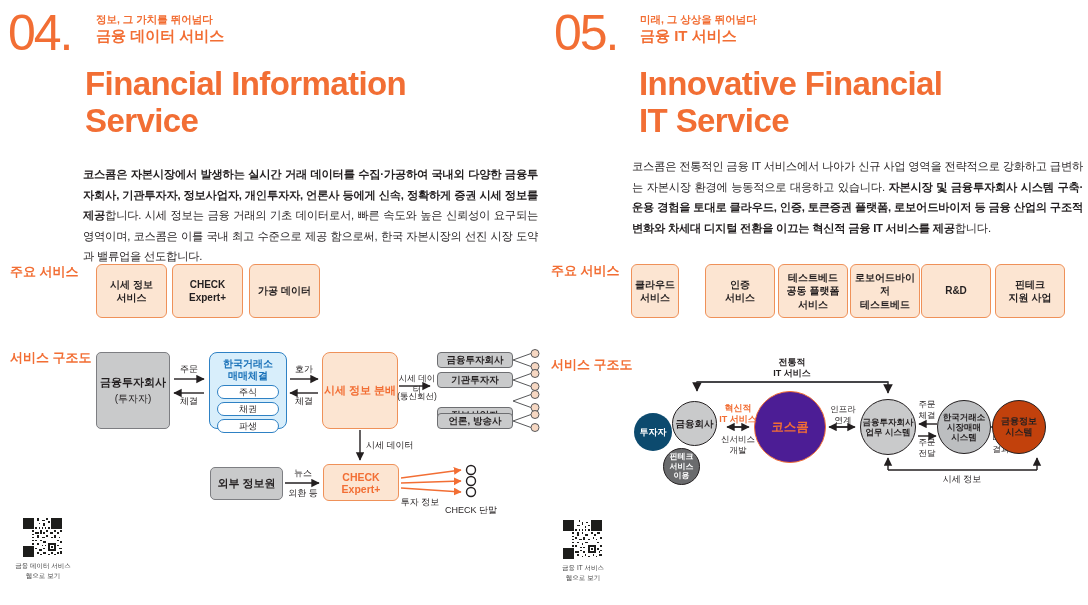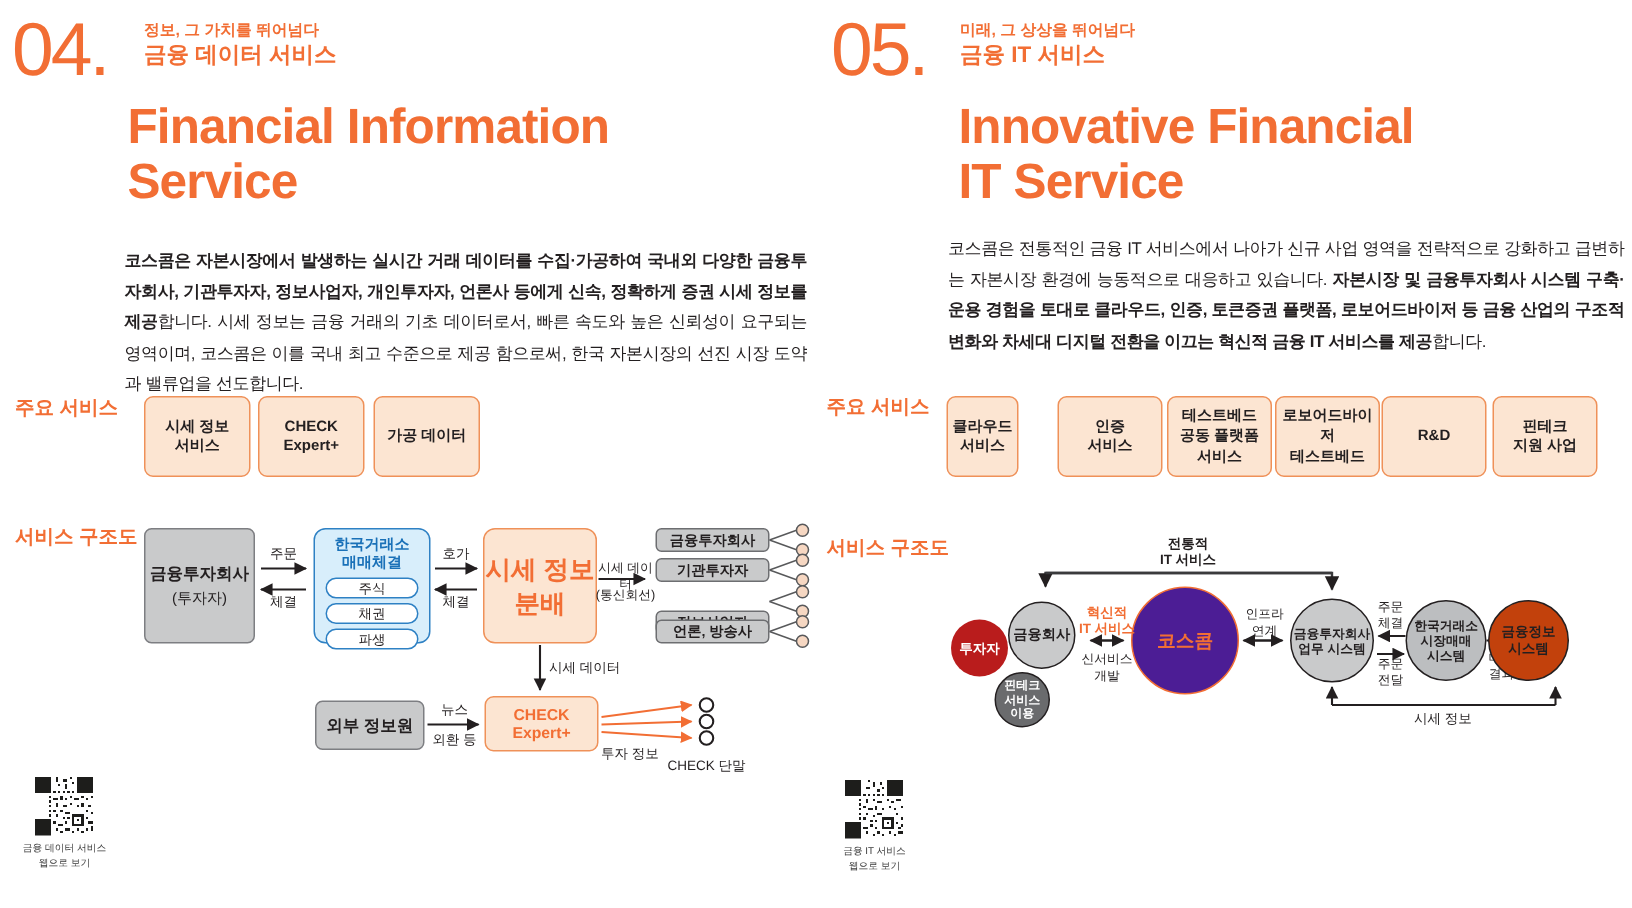--- a/index.html
+++ b/index.html
@@ -120,21 +120,21 @@
       <div style="font-size:10px;font-weight:700;color:var(--blue-t);line-height:1.2;white-space:pre-line">한국거래소
 매매체결</div>
       <div class="pill">주식</div>
       <div class="pill">채권</div>
       <div class="pill">파생</div>
     </div>
     <div class="lbl" style="left:288px;top:364px;width:32px">호가</div>
     <div class="lbl" style="left:288px;top:396px;width:32px">체결</div>
 
     <div class="dbox peachbox" style="left:322px;top:352px;width:76px;height:77px">
-      <div style="font-size:17px;font-weight:700;color:var(--accent)">시세 정보 분배</div>
+      <div style="font-size:11px;font-weight:700;color:var(--accent)">시세 정보 분배</div>
     </div>
     <div class="lbl sm" style="left:397px;top:373px;width:40px">시세 데이터</div>
     <div class="lbl sm" style="left:395px;top:391px;width:44px">(통신회선)</div>
 
     <div class="rbox" style="top:352px">금융투자회사</div>
     <div class="rbox" style="top:372px">기관투자자</div>
     <div class="rbox" style="top:407px">정보사업자</div>
     <div class="rbox" style="top:413px">언론, 방송사</div>
 
     <div class="lbl" style="left:366px;top:440px;text-align:left">시세 데이터</div>
@@ -265,21 +265,21 @@
       <g stroke="#231f20" stroke-width="1.4" fill="none">
         <path d="M343,130 L492,130"></path>
         <path d="M343,130 L343,118" marker-end="url(#mb2)"></path>
         <path d="M492,130 L492,118" marker-end="url(#mb2)"></path>
       </g>
     </svg>
 
     <div class="lbl bk" style="left:217px;top:357px;width:60px">전통적
 IT 서비스</div>
 
-    <div class="circle" style="left:89px;top:413px;width:38px;height:38px;background:#b91c1c;color:#fff;font-size:9px;z-index:1">투자자</div>
+    <div class="circle" style="left:89px;top:413px;width:38px;height:38px;background:#0c4a6e;color:#fff;font-size:9px;z-index:1">투자자</div>
     <div class="circle" style="left:127px;top:401px;width:45px;height:45px;background:var(--gray-f);border:1.3px solid #231f20;font-size:9.5px;z-index:2">금융회사</div>
     <div class="circle" style="left:118px;top:448px;width:37px;height:37px;background:#6a6b6d;border:1.2px solid #231f20;color:#fff;font-size:8px;z-index:3">핀테크
 서비스
 이용</div>
     <div class="circle" style="left:209px;top:391px;width:72px;height:72px;background:#4c1d95;border:1.6px solid var(--accent);color:var(--accent);font-size:12.5px">코스콤</div>
 
     <div class="lbl or" style="left:168px;top:403px;width:50px">혁신적
 IT 서비스</div>
     <div class="lbl sm" style="left:168px;top:434px;width:50px">신서비스
 개발</div>

